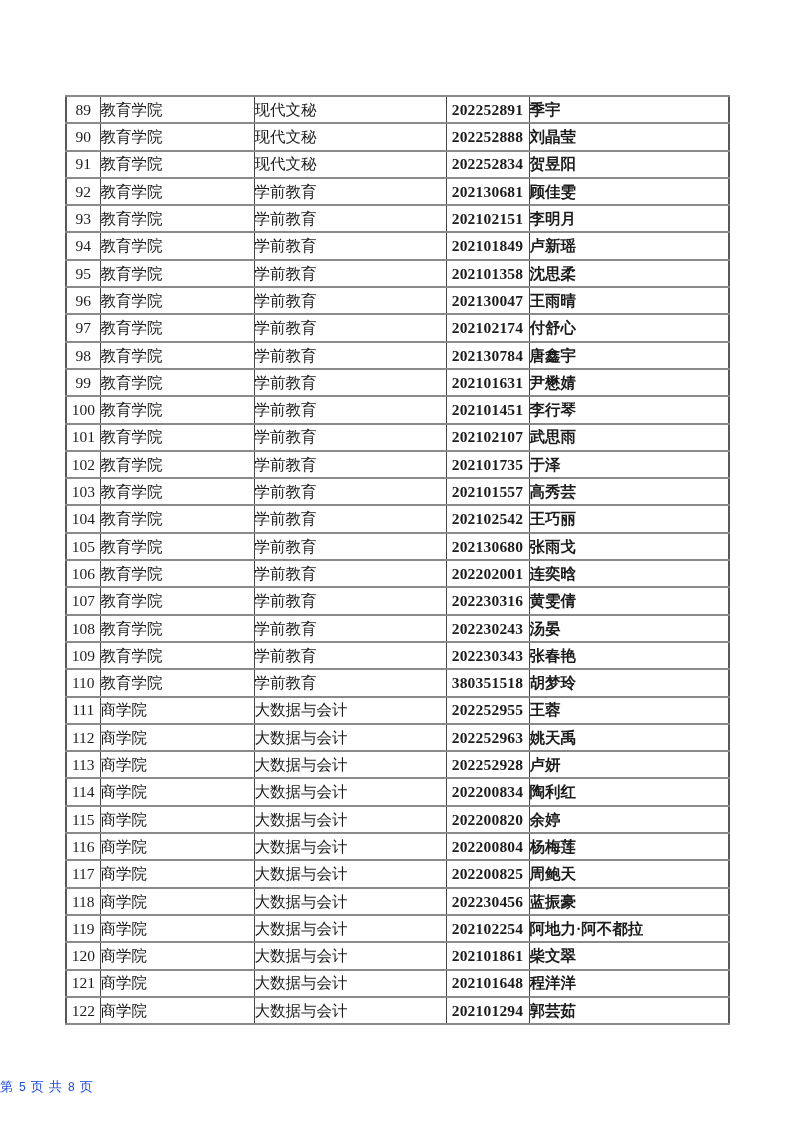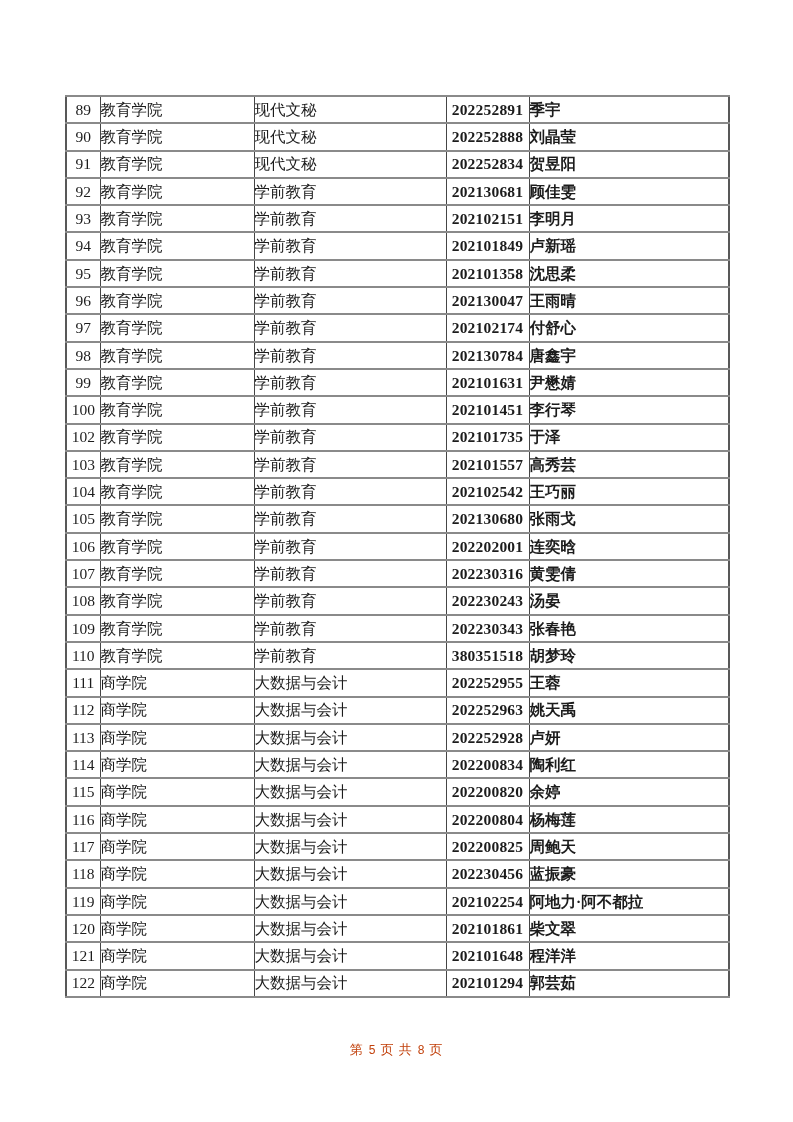--- a/index.html
+++ b/index.html
@@ -54,25 +54,25 @@
     text-align: center;
     font-size: 14px;
     letter-spacing: 0.2px;
     font-weight: bold;
   }
   td.c-name    { padding-left: 7px; font-weight: bold;  }
   .footer {
     position: absolute;
     left: 0;
     right: 0;
-    top: 1041px;
-    text-align: center;
+    top: 1078px;
+    text-align: left;
     font-size: 13px;
     letter-spacing: 1px;
-    color: #c2410c;
+    color: #1d4ed8;
   }
   .footer .num {
     font-family: "Liberation Sans", sans-serif;
     font-size: 12px;
     margin: 0 5px;
     letter-spacing: 0;
   }
 </style>
 </head>
 <body>
@@ -166,20 +166,27 @@
       <td class="c-name">尹懋婧</td>
     </tr>
         <tr>
       <td class="c-no">100</td>
       <td class="c-college">教育学院</td>
       <td class="c-major">学前教育</td>
       <td class="c-id">202101451</td>
       <td class="c-name">李行琴</td>
     </tr>
         <tr>
+      <td class="c-no">101</td>
+      <td class="c-college">教育学院</td>
+      <td class="c-major">学前教育</td>
+      <td class="c-id">202102107</td>
+      <td class="c-name">武思雨</td>
+    </tr>
+        <tr>
       <td class="c-no">102</td>
       <td class="c-college">教育学院</td>
       <td class="c-major">学前教育</td>
       <td class="c-id">202101735</td>
       <td class="c-name">于泽</td>
     </tr>
         <tr>
       <td class="c-no">103</td>
       <td class="c-college">教育学院</td>
       <td class="c-major">学前教育</td>

